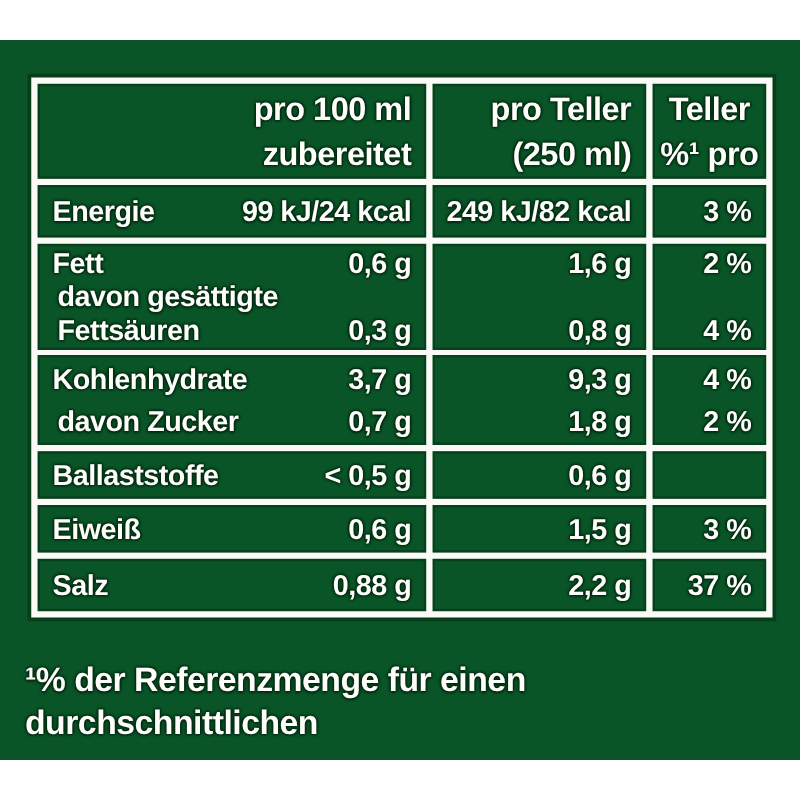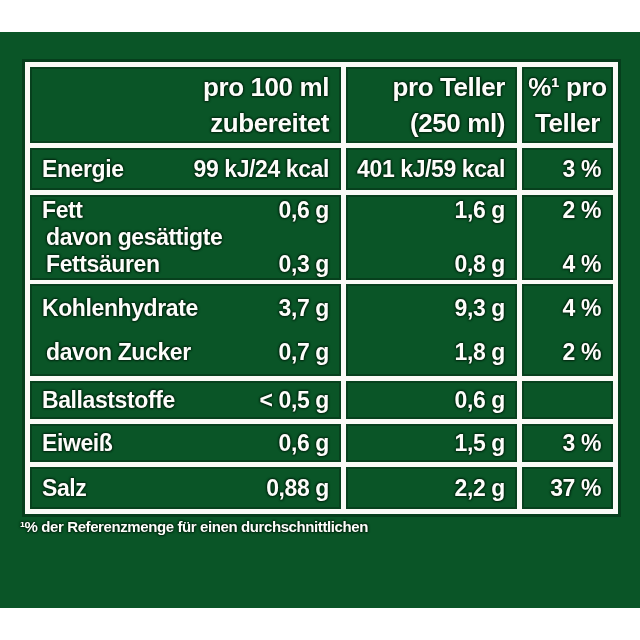--- a/index.html
+++ b/index.html
@@ -36,33 +36,34 @@
     text-shadow:0 1px 2px rgba(3,38,17,0.85),0 -1px 2px rgba(3,38,17,0.85),
                 1px 0 2px rgba(3,38,17,0.85),-1px 0 2px rgba(3,38,17,0.85);
   }
   .right{justify-content:flex-end;}
   .center{justify-content:center;}
   .hdr .txt{font-size:26px;}
   
   .h-header{height:76px}
   .h-energie{height:42px}
   .h-fett{height:84px}
-  .h-kohlen{height:92px}
+  .h-kohlen{height:72px}
   .h-ballast{height:38px}
   .h-eiweiss{height:38px}
   .h-salz{height:42px}
   
   .footnote{
     position:absolute;left:20px;top:478px;width:608px;
   }
   .footnote .fline{
-    display:block;color:#FDFDFA;font-size:15px;line-height:34px;
+    display:block;color:#FDFDFA;font-size:27px;line-height:34px;
     letter-spacing:-0.4px;
     text-shadow:0 1px 2px rgba(3,38,17,0.85),0 -1px 2px rgba(3,38,17,0.85),
                 1px 0 2px rgba(3,38,17,0.85),-1px 0 2px rgba(3,38,17,0.85);
+    margin-top:17px;
   }
 </style>
 </head>
 <body>
 
 <div class="green-panel">
 
   <div class="ntable">
 
     <div class="band hdr h-header">
@@ -77,38 +78,38 @@
       <div class="cell">
         <div class="line right">
           <span class="txt">pro Teller</span>
         </div>
         <div class="line right">
           <span class="txt">(250 ml)</span>
         </div>
       </div>
       <div class="cell">
         <div class="line center">
+          <span class="txt">Teller</span>
+        </div>
+        <div class="line center">
           <span class="txt">%¹ pro</span>
-        </div>
-        <div class="line center">
-          <span class="txt">Teller</span>
         </div>
       </div>
     </div>
 
     <div class="band h-energie">
       <div class="cell">
         <div class="line">
           <span class="txt">Energie</span>
           <span class="txt">99 kJ/24 kcal</span>
         </div>
       </div>
       <div class="cell">
         <div class="line right">
-          <span class="txt">401 kJ/59 kcal</span>
+          <span class="txt">249 kJ/82 kcal</span>
         </div>
       </div>
       <div class="cell">
         <div class="line right">
           <span class="txt">3 %</span>
         </div>
       </div>
     </div>
 
     <div class="band h-fett">

